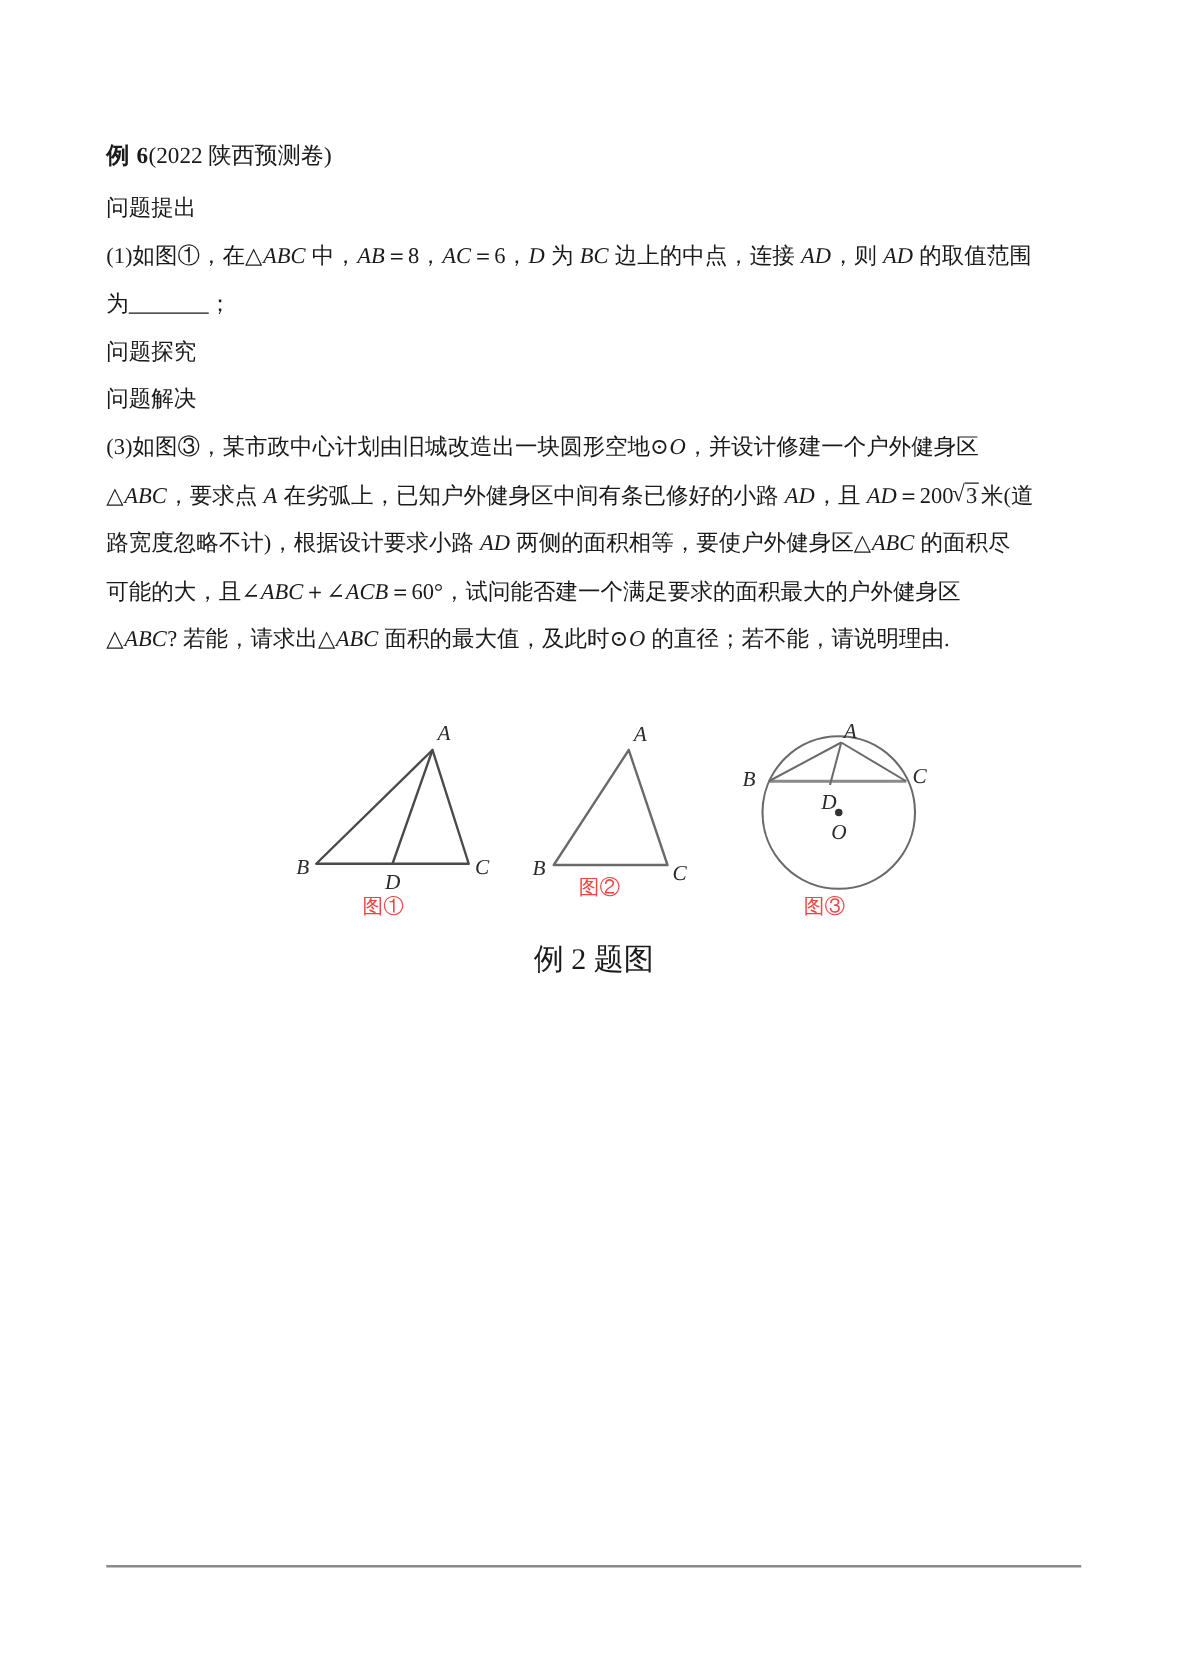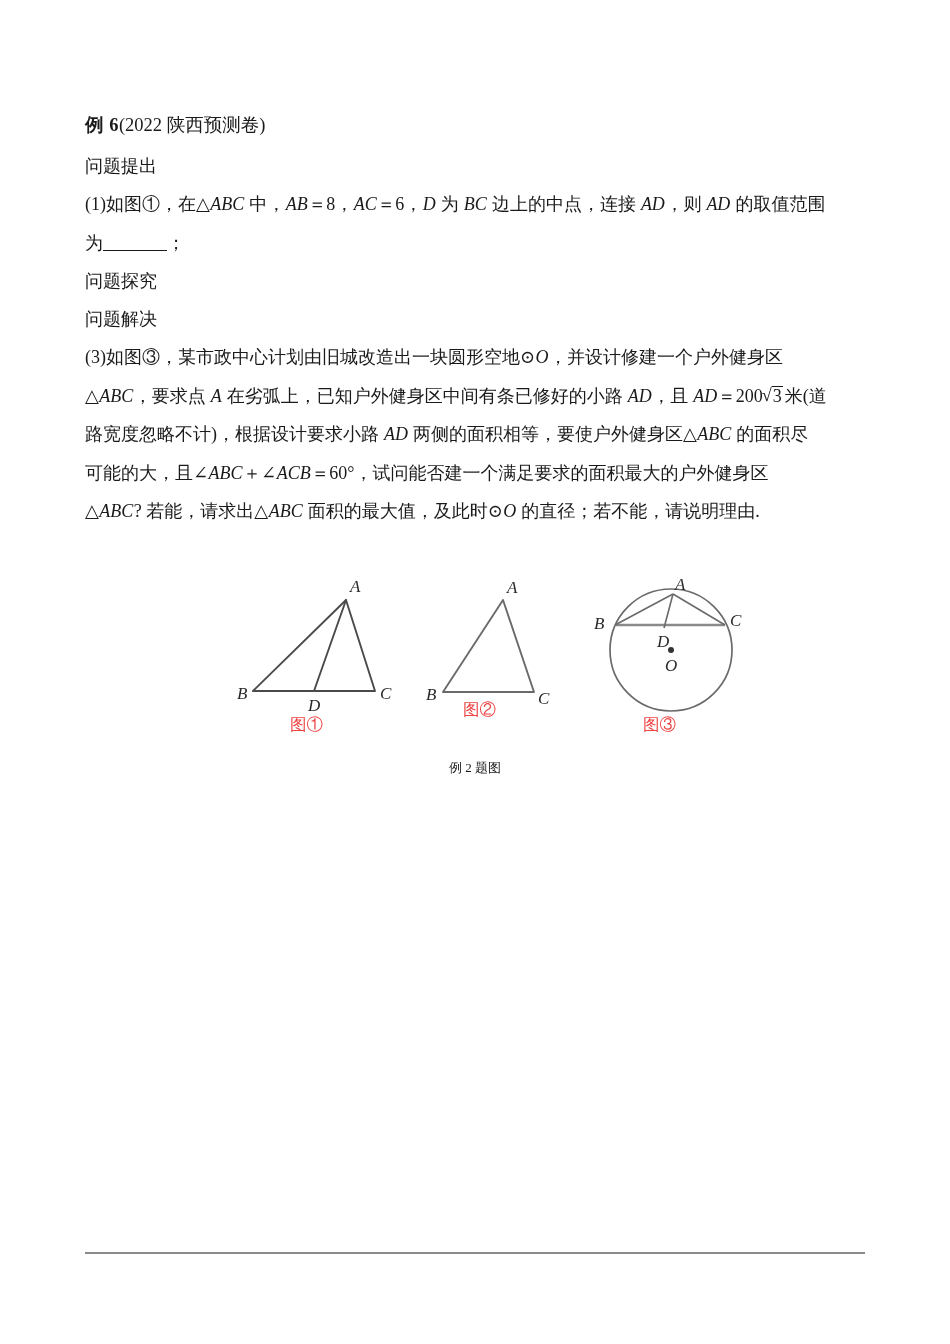--- a/index.html
+++ b/index.html
@@ -128,21 +128,21 @@
     white-space: nowrap;
   }
 
   
   .main-caption {
     position: absolute;
     left: 0;
     top: 755px;
     width: 950px;
     text-align: center;
-    font-size: 13px;
+    font-size: 24px;
     line-height: 26px;
   }
 
   
   .footer-rule {
     position: absolute;
     left: 85px;
     top: 1252px;
     width: 780px;
     height: 2px;

